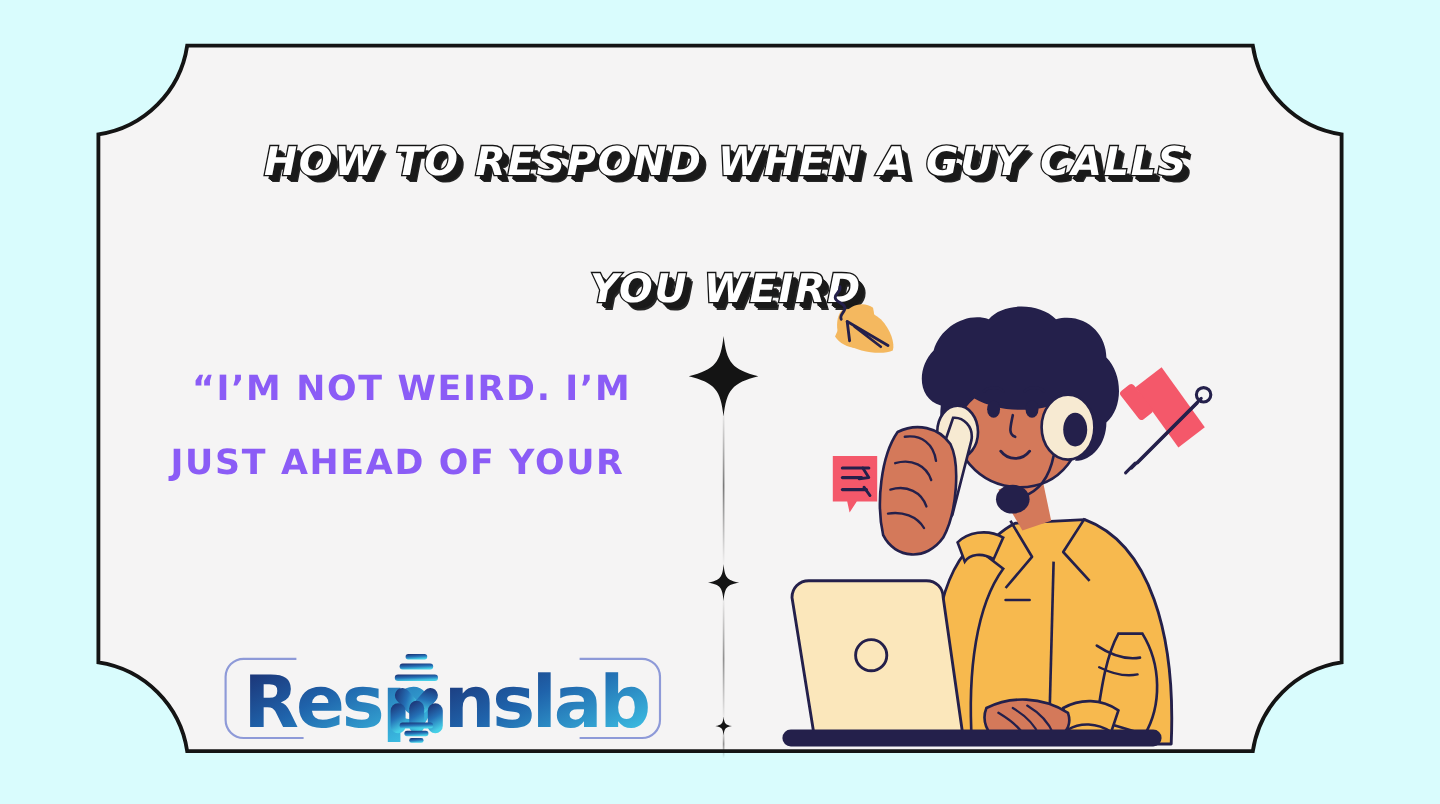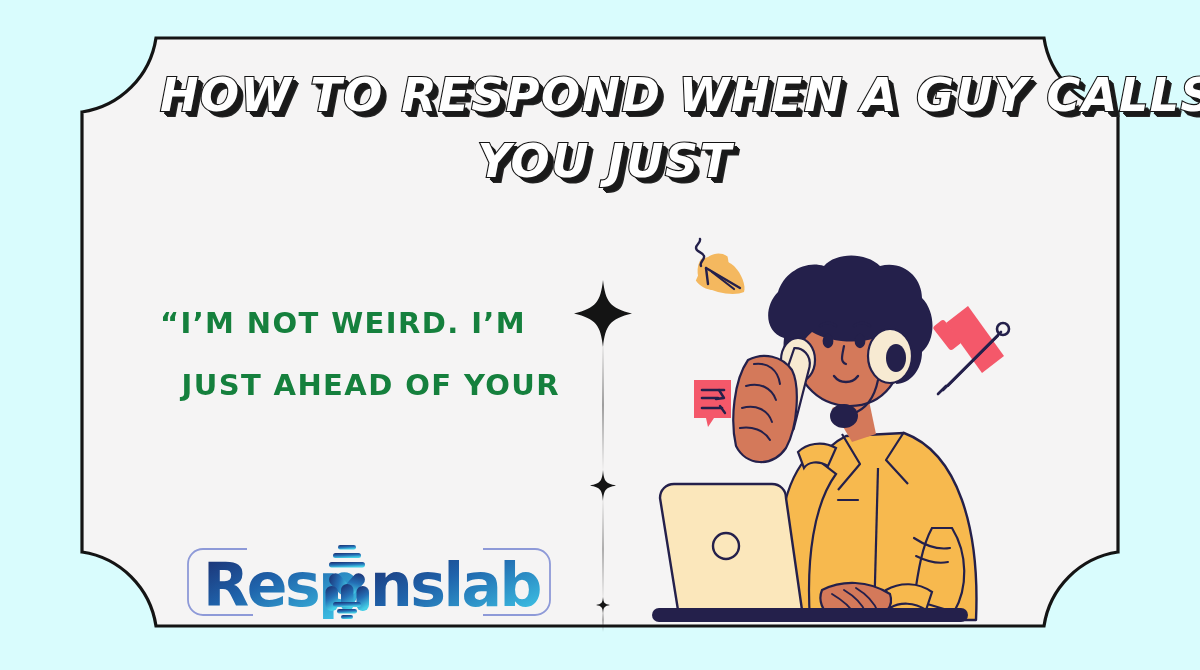--- a/index.html
+++ b/index.html
@@ -41,52 +41,53 @@
     left: 160px;
     top: 62px;
     width: 890px;
     text-align: center;
     pointer-events: none;
   }
   .title-line {
     font-family: "DejaVu Sans", sans-serif;
     font-weight: bold;
     font-style: italic;
-    font-size: 46px;
+    font-size: 33px;
     line-height: 66px;
     letter-spacing: 1.5px;
     color: #ffffff;
     -webkit-text-stroke: 2.2px #141414;
     paint-order: stroke fill;
     text-shadow:
       3px 3px 0 #1a1a1a,
       4px 4px 0 #1a1a1a,
       5px 5px 0 #1a1a1a,
       6px 6px 0 #262626;
     white-space: nowrap;
+    margin-top: 40px;
   }
 
   
   #quote-block {
     position: absolute;
     left: 140px;
     top: 292px;
     width: 420px;
   }
   .quote-line {
     font-family: "DejaVu Sans", sans-serif;
     font-weight: bold;
     font-size: 29px;
     line-height: 62px;
     letter-spacing: 1.4px;
-    color: #15803d;
+    color: #8b5cf6;
     white-space: nowrap;
   }
   .quote-line.l1 { text-align: left; padding-left: 20px; }
-  .quote-line.l2 { text-align: right; padding-left: 2px; }
+  .quote-line.l2 { text-align: left; padding-left: 2px; }
   .quote-line.l3 { text-align: left; padding-left: 32px; }
 
   
   #sparkle-column {
     position: absolute;
     left: 574px;
     top: 272px;
     width: 58px;
     height: 360px;
   }
@@ -126,21 +127,21 @@
                L 88 602
                A 88 88 0 0 0 14 528
                L 14 88
                A 88 88 0 0 0 88 14
                Z" fill="#f5f4f4" stroke="#141414" stroke-width="3.2"></path>
     </svg>
   </div>
 
   <div id="title-block">
     <div class="title-line">HOW TO RESPOND WHEN A GUY CALLS</div>
-    <div class="title-line">YOU JUST</div>
+    <div class="title-line">YOU WEIRD</div>
   </div>
 
   <div id="quote-block">
     <div class="quote-line l1">“I’M NOT WEIRD. I’M</div>
     <div class="quote-line l2">JUST AHEAD OF YOUR</div>
   </div>
 
   <div id="sparkle-column">
     <svg viewBox="0 0 58 360" xmlns="http://www.w3.org/2000/svg" aria-hidden="true">
       <defs>

